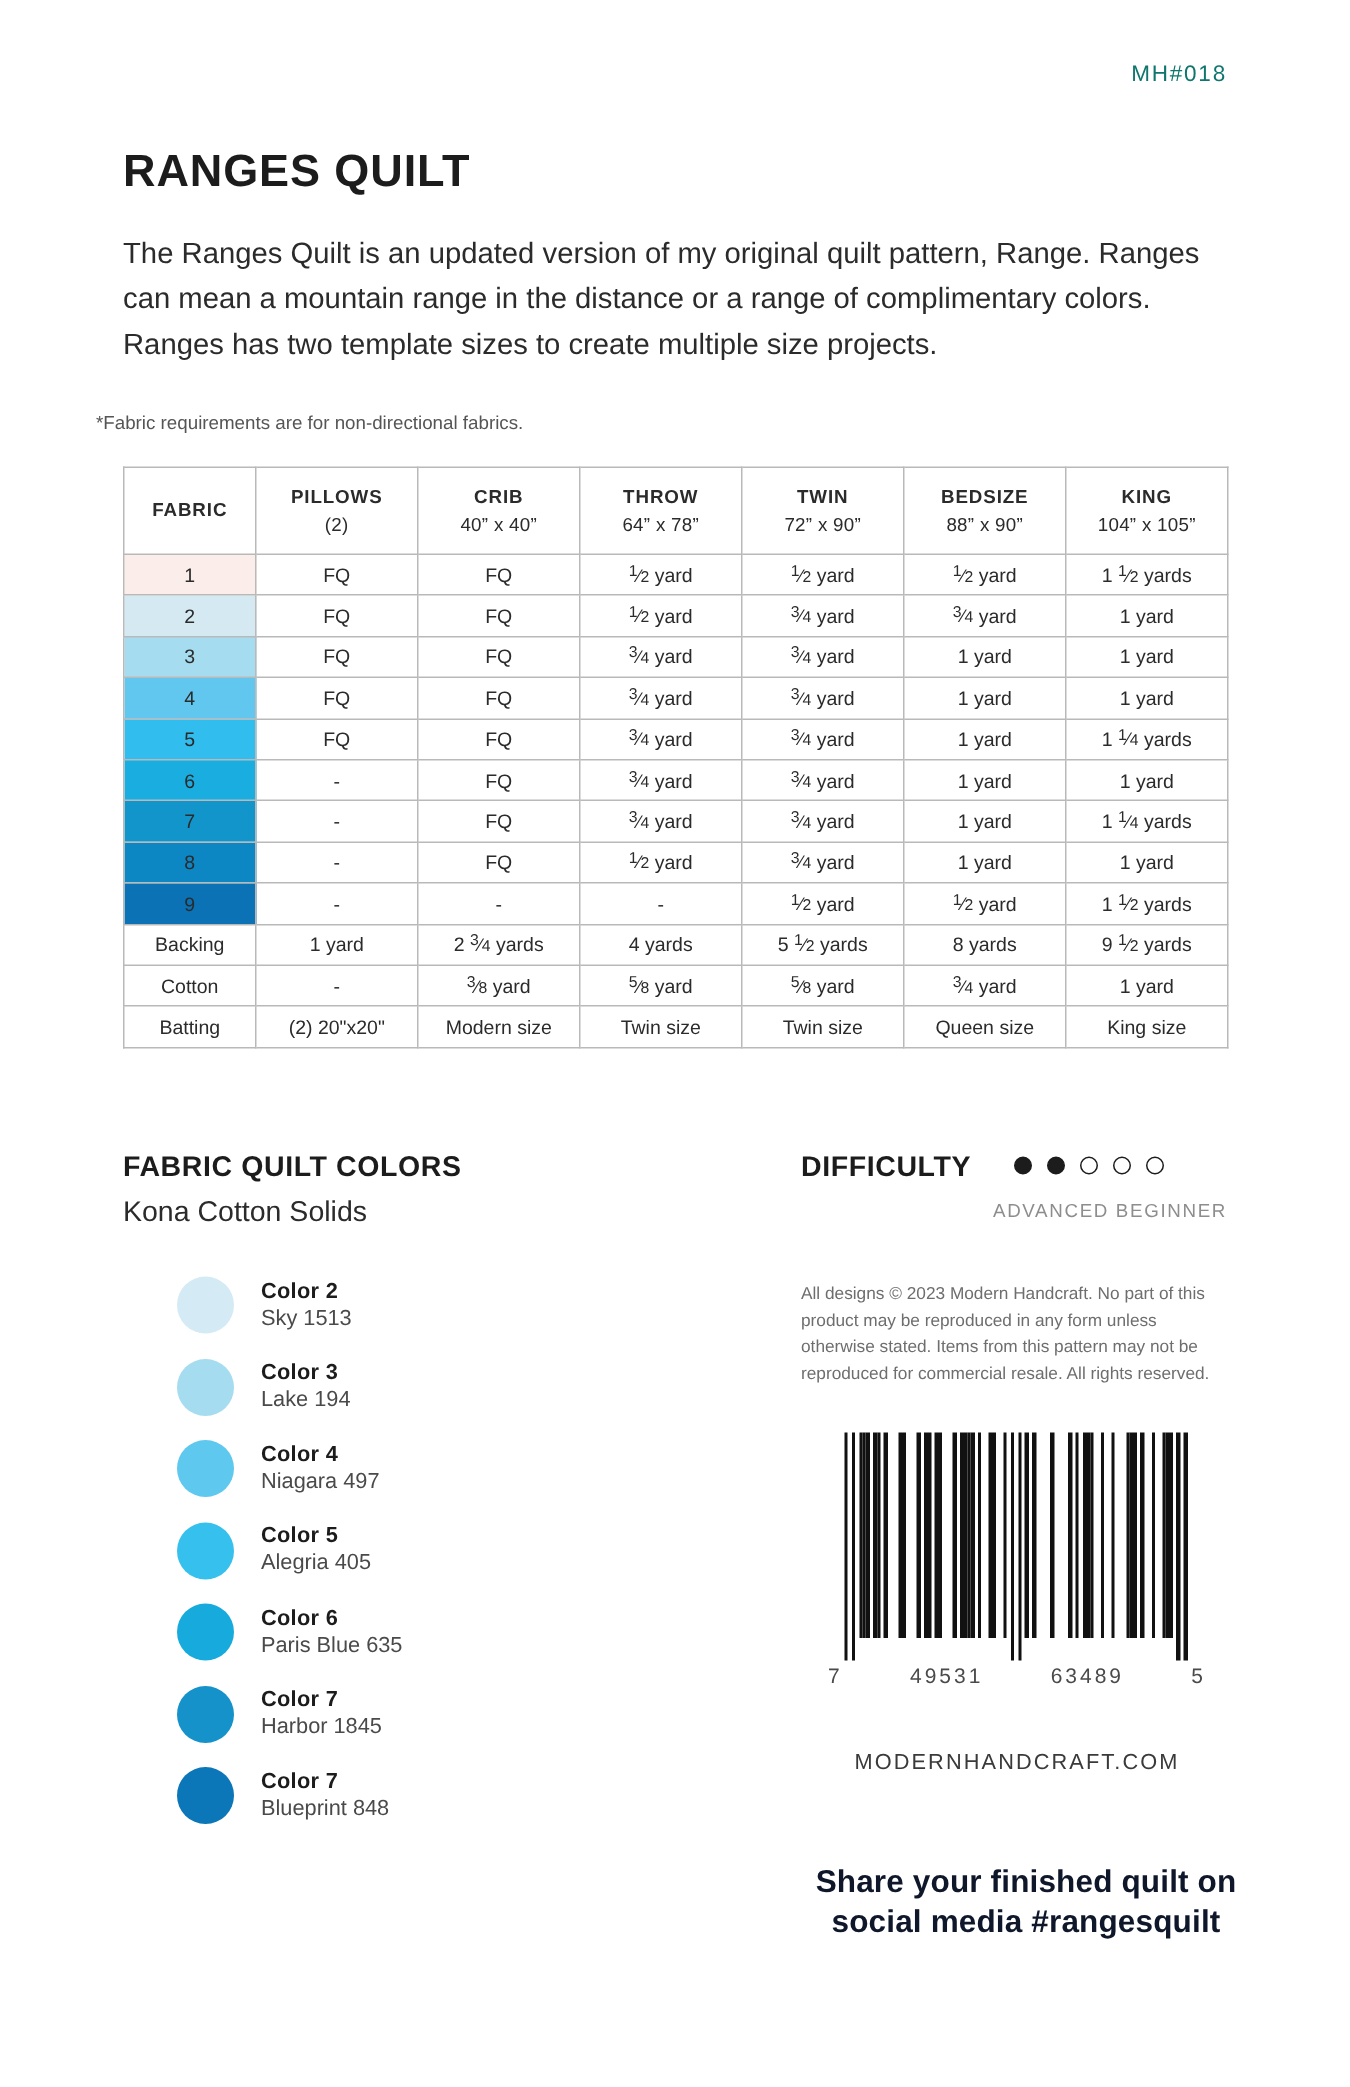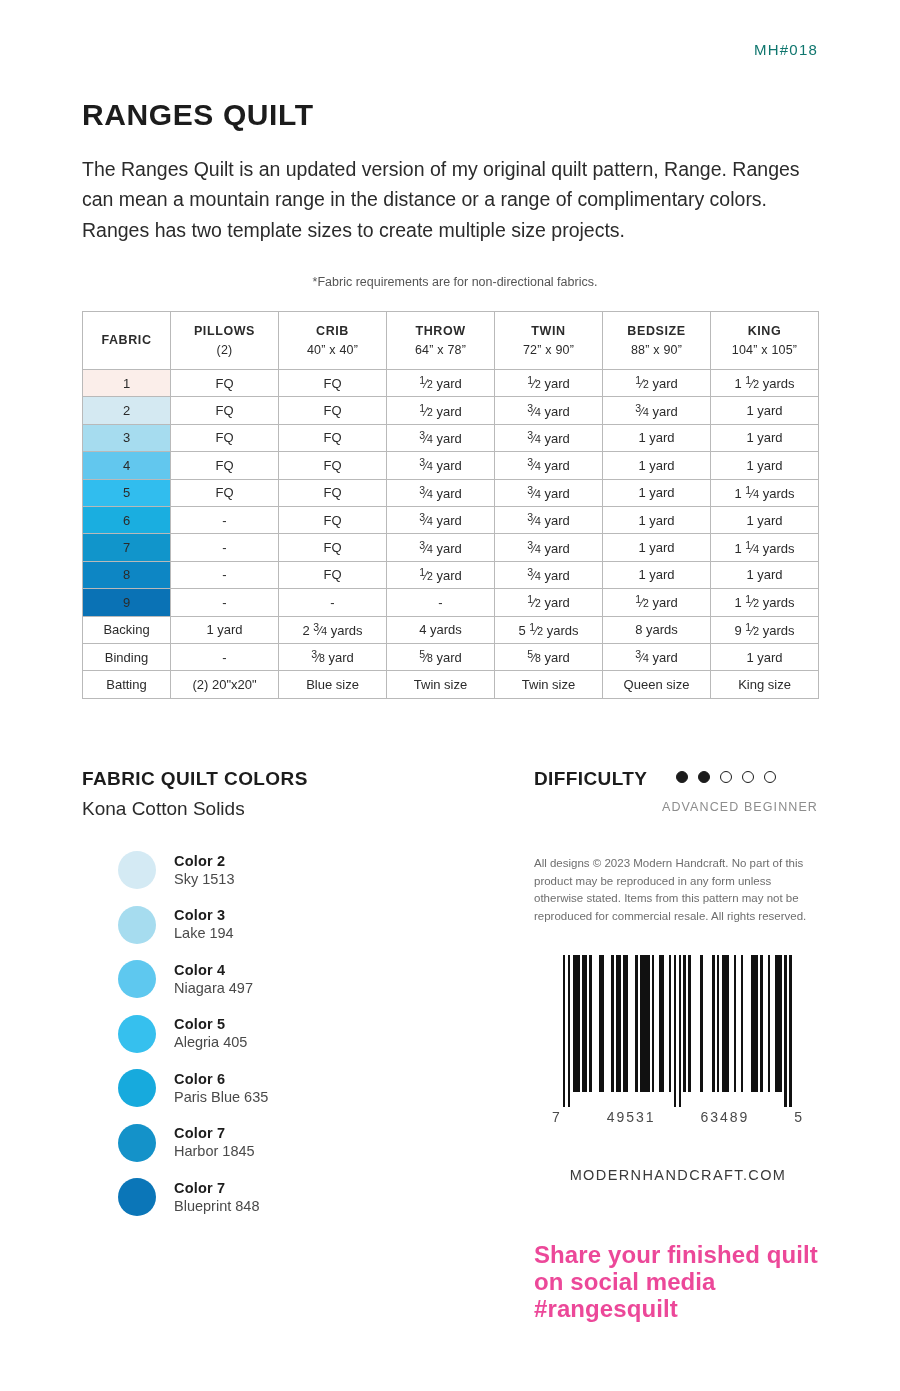--- a/index.html
+++ b/index.html
@@ -22,22 +22,22 @@
   #page-title {
     position:absolute; top:78px; left:82px;
     font-size:30px; font-weight:700; letter-spacing:0.6px;
     color:#1c1c1c;
   }
   #intro {
     position:absolute; top:134px; left:82px; width:730px;
     font-size:19.5px; line-height:30.5px; font-weight:400; color:#2b2b2b;
   }
   #fabric-note {
-    position:absolute; top:275px; left:87px; width:736px;
-    text-align:center;
+    position:absolute; top:275px; left:64px; width:736px;
+    text-align:left;
     font-size:12.5px; color:#555; font-weight:400;
   }
 
   
   #fabric-table-wrap {
     position:absolute; top:311px; left:82px; width:736px;
   }
   table.ftable {
     border-collapse:collapse;
     width:736px;
@@ -143,21 +143,22 @@
     font-size:14px; color:#4a4a4a; letter-spacing:2px;
     font-family:"Liberation Sans", sans-serif;
   }
   #website {
     position:absolute; left:534px; top:1167px; width:288px;
     text-align:center;
     font-size:14.5px; letter-spacing:1.4px; color:#3a3a3a;
   }
   #social {
     position:absolute; left:534px; top:1241px; width:300px;
-    font-size:24px; font-weight:700; line-height:27px; color:#ec4899;
+    text-align:center;
+    font-size:21px; font-weight:700; line-height:27px; color:#0f172a;
     letter-spacing:0.1px;
   }
 </style>
 </head>
 <body>
 
 <div id="sku">MH#018</div>
 <h1 id="page-title">RANGES QUILT</h1>
 <p id="intro">The Ranges Quilt is an updated version of my original quilt pattern, Range. Ranges can mean a mountain range in the distance or a range of complimentary colors. Ranges has two template sizes to create multiple size projects.</p>
 <div id="fabric-note">*Fabric requirements are for non-directional fabrics.</div>
@@ -269,32 +270,32 @@
         <tr>
           <td class="label-cell">Backing</td>
           <td>1 yard</td>
           <td>2 <span class="frac"><sup>3</sup>⁄<sub>4</sub></span> yards</td>
           <td>4 yards</td>
           <td>5 <span class="frac"><sup>1</sup>⁄<sub>2</sub></span> yards</td>
           <td>8 yards</td>
           <td>9 <span class="frac"><sup>1</sup>⁄<sub>2</sub></span> yards</td>
         </tr>
         <tr>
-          <td class="label-cell">Binding</td>
+          <td class="label-cell">Cotton</td>
           <td>-</td>
           <td><span class="frac"><sup>3</sup>⁄<sub>8</sub></span> yard</td>
           <td><span class="frac"><sup>5</sup>⁄<sub>8</sub></span> yard</td>
           <td><span class="frac"><sup>5</sup>⁄<sub>8</sub></span> yard</td>
           <td><span class="frac"><sup>3</sup>⁄<sub>4</sub></span> yard</td>
           <td>1 yard</td>
         </tr>
         <tr>
           <td class="label-cell">Batting</td>
           <td>(2) 20"x20"</td>
-          <td>Blue size</td>
+          <td>Modern size</td>
           <td>Twin size</td>
           <td>Twin size</td>
           <td>Queen size</td>
           <td>King size</td>
         </tr>
       </tbody>
   </table>
 </div>
 
 <div id="cover-colors-head">FABRIC QUILT COLORS</div>

